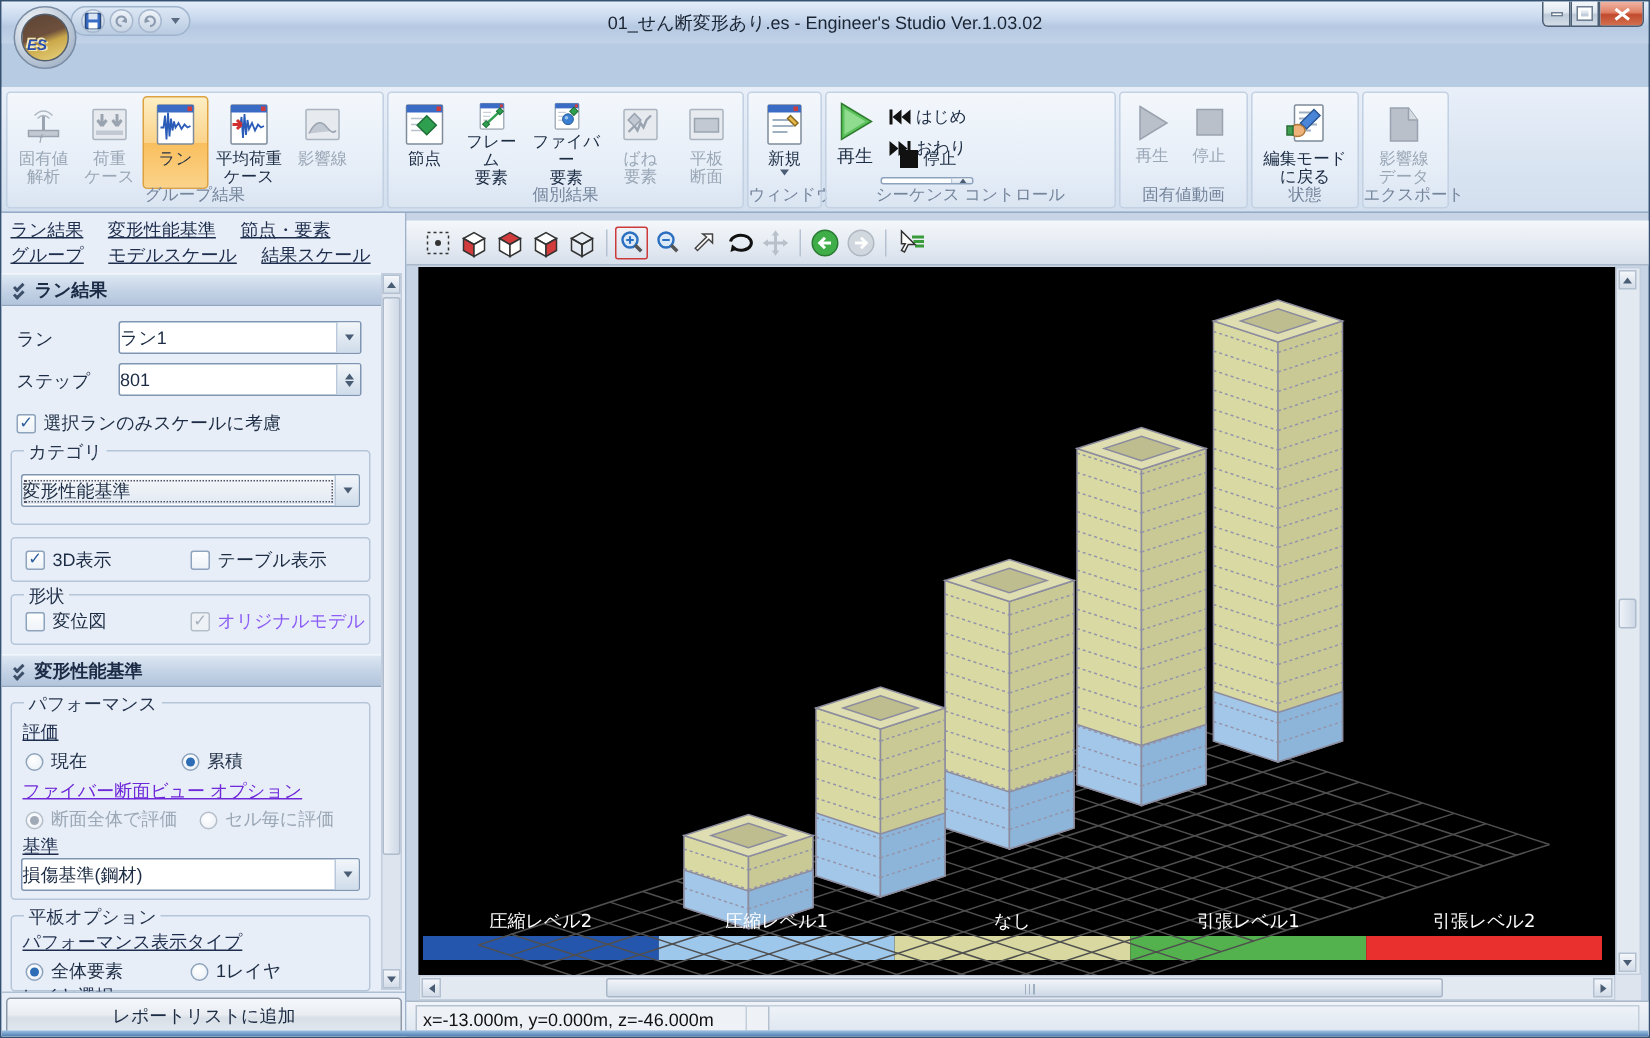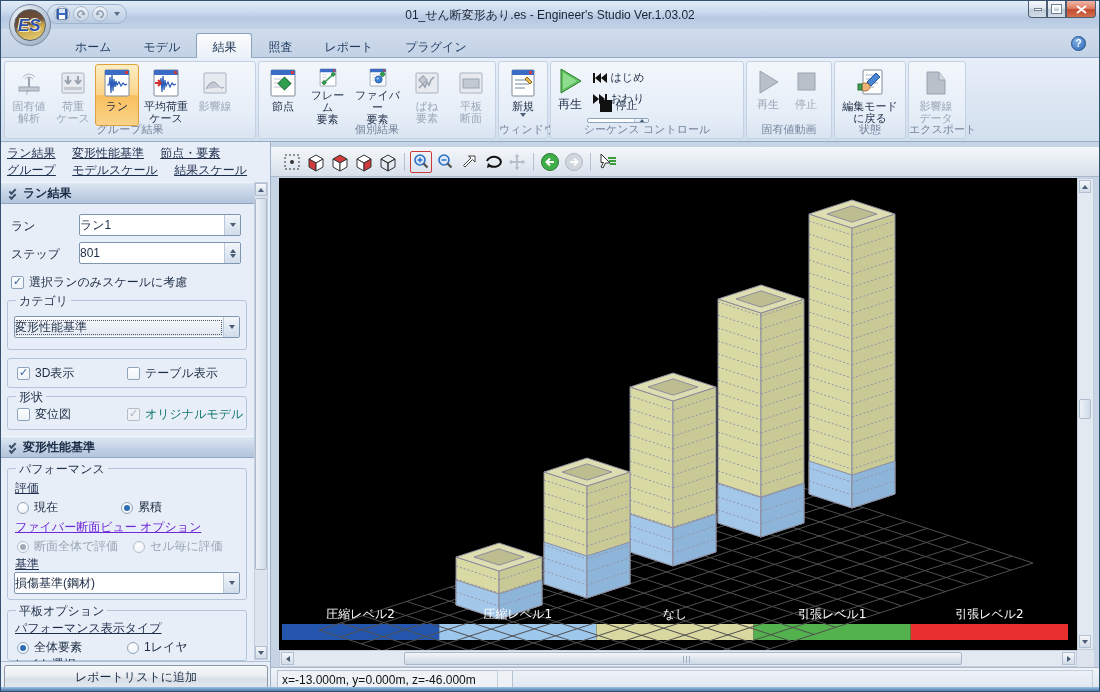--- a/index.html
+++ b/index.html
@@ -30,21 +30,21 @@
   .tabrow{position:absolute;left:0;top:28px;width:100%;height:29px;
     background:linear-gradient(to bottom,#cfdcec,#c3d2e5);border-bottom:1px solid #93a9c4;}
   .tabs{position:absolute;left:58px;top:4px;display:flex;}
   .tab{padding:5px 15px 6px 15px;color:#1e3a5f;border:1px solid transparent;border-bottom:none;}
   .tab.active{background:linear-gradient(to bottom,#fbfdfe,#e7eef7);border-color:#8ba0bd;border-radius:3px 3px 0 0;color:#16304f;}
   .applogo{position:absolute;left:8px;top:3px;width:42px;height:42px;border-radius:50%;z-index:5;
     background:radial-gradient(circle at 35% 30%,#f4f7fa,#b9c6d6 60%,#8fa2b8);border:1px solid #7a8ca3;
     display:flex;align-items:center;justify-content:center;}
   .applogo-inner{width:32px;height:32px;border-radius:50%;overflow:hidden;position:relative;
     background:linear-gradient(160deg,#5d4436 0%,#6e503c 45%,#caa84a 60%,#e9d37e 100%);border:1px solid #55606e;}
-  .applogo-es{position:absolute;left:3px;bottom:4px;font-style:italic;font-weight:bold;font-size:17px;color:#2b4fb0;
+  .applogo-es{position:absolute;left:3px;bottom:4px;font-style:italic;font-weight:bold;font-size:10px;color:#2b4fb0;
     text-shadow:1px 1px 0 #f3e9b8,-1px -1px 0 #f3e9b8;}
   .helpbtn{position:absolute;right:13px;top:7px;width:15px;height:15px;border-radius:50%;
     background:radial-gradient(circle at 35% 30%,#7fb2ea,#2d66b4);color:#fff;font-weight:bold;font-size:10px;
     display:flex;align-items:center;justify-content:center;border:1px solid #245089;}
 
   
   .ribbon{position:absolute;left:0;top:57px;width:100%;height:84px;
     background:linear-gradient(to bottom,#e8eff9 0%,#dce6f3 50%,#d2dfee 100%);border-bottom:1px solid #96abc5;
     display:flex;align-items:stretch;padding:2px 0 0 3px;}
   .rgroup{position:relative;margin:1px 2px 2px 0;border:1px solid #c3d1e3;border-radius:3px;
@@ -80,21 +80,21 @@
   .fieldset > .flabel{position:absolute;top:-8px;left:8px;background:#e8eef7;padding:0 3px;color:#24344e;}
   .combo{position:absolute;height:22px;border:1px solid #7f96b2;background:#fff;border-radius:2px;display:flex;align-items:center;}
   .combo .cval{flex:1;padding:0 0;white-space:nowrap;overflow:hidden;}
   .combo .cbtn{width:16px;align-self:stretch;border-left:1px solid #b9c8da;display:flex;align-items:center;justify-content:center;
      background:linear-gradient(to bottom,#f2f6fa,#cfdcea);}
   .combo.focused .cval{outline:1px dotted #556;outline-offset:-2px;background:linear-gradient(to bottom,#f4f7fa,#e2e9f2);}
   .check{display:inline-flex;align-items:center;gap:5px;white-space:nowrap;}
   .cbox{width:13px;height:13px;border:1px solid #8ea4bd;background:linear-gradient(to bottom,#fdfefe,#eef3f8);border-radius:2px;
     display:inline-flex;align-items:center;justify-content:center;font-size:11px;color:#2c5f9e;font-weight:bold;}
   .cbox.checked::after{content:"✓";margin-top:-2px;}
-  .check.disabled{color:#0f766e;}
+  .check.disabled{color:#8b5cf6;}
   .check.disabled .cbox{border-color:#b4bec9;background:#eef1f5;color:#a9b2bd;}
   .radio{display:inline-flex;align-items:center;gap:5px;white-space:nowrap;}
   .rdot{width:12px;height:12px;border-radius:50%;border:1px solid #8ea4bd;background:radial-gradient(circle at 40% 35%,#fff,#e8eef5);
     display:inline-flex;align-items:center;justify-content:center;}
   .rdot.sel::after{content:"";width:6px;height:6px;border-radius:50%;background:radial-gradient(circle at 40% 35%,#6fa6dd,#1d5causes);background:#2d6db5;}
   .radio.disabled{color:#9aa7b6;text-align:center;}
   .radio.disabled .rdot{border-color:#b4bec9;}
   .radio.disabled .rdot.sel::after{background:#a0aab6;}
   .plabel-link{color:#1d2d4d;text-decoration:underline;}
   .plabel-link.disabled{color:#6d28d9;}
@@ -170,31 +170,20 @@
           <span class="glyph-max"></span>
         </div>
       <div class="wbtn close">
         <svg class="icon-svg" width="11" height="9" viewBox="0 0 11 9">
           <path d="M1 1 L10 8 M10 1 L1 8" stroke="#fff" stroke-width="2"></path>
         </svg>
       </div>
     </div>
   </div>
 
-  <div class="tabrow">
-    <div class="tabs">
-      <div class="tab">ホーム</div>
-      <div class="tab">モデル</div>
-      <div class="tab active">結果</div>
-      <div class="tab">照査</div>
-      <div class="tab">レポート</div>
-      <div class="tab">プラグイン</div>
-    </div>
-    <div class="helpbtn">?</div>
-  </div>
   <div class="applogo">
     <div class="applogo-inner">
       <span class="applogo-es">ES</span>
     </div>
   </div>
 
   <div class="ribbon">
 
     <div class="rgroup" style="width:252px">
       <div class="rbtn disabled">

